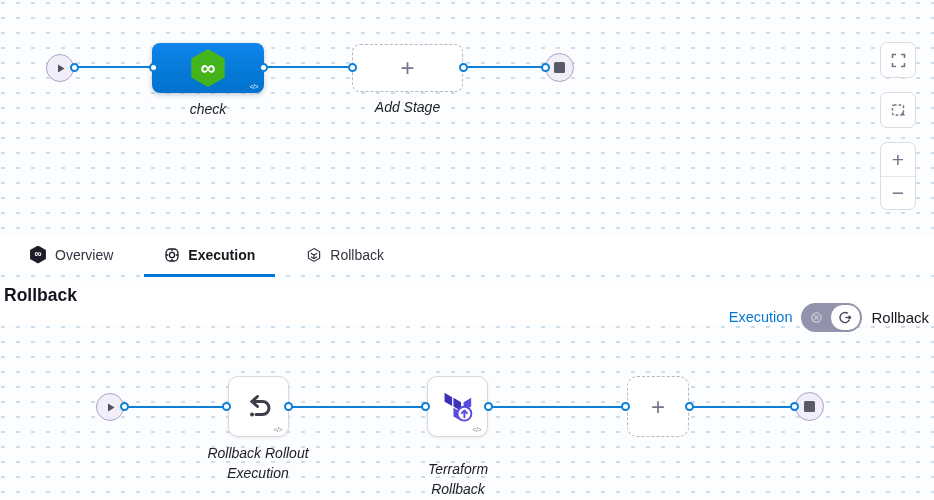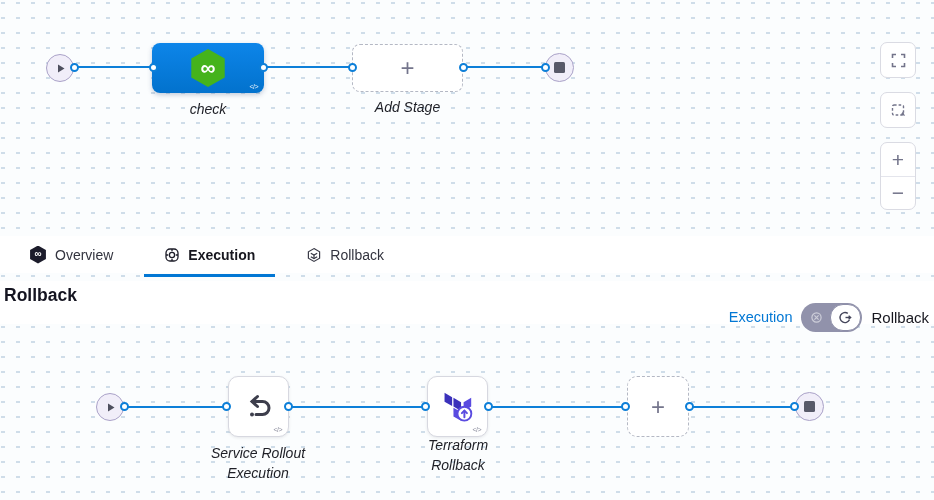--- a/index.html
+++ b/index.html
@@ -247,37 +247,37 @@
 
     <div class="step-card" style="left:228px; top:52px;">
       <svg width="32" height="32" viewBox="0 0 32 32" fill="none" stroke="#3d3e4c" stroke-width="3" stroke-linecap="round">
         <path d="M9.5 10.5 H19.5 A6.5 6.5 0 0 1 19.5 23.5 H13"></path>
         <path d="M14.5 5.5 L9 10.5 L14.5 15.5"></path>
         <circle cx="9" cy="23.5" r="2" fill="#3d3e4c" stroke="none"></circle>
       </svg>
       <span class="code-glyph code-on-white">&lt;/&gt;</span>
     </div>
     <div class="node-label" style="left:168px; top:120px; width:180px;">
-      <div>Service Rollout</div>
+      <div>Rollback Rollout</div>
       <div>Execution</div>
     </div>
 
     <div class="step-card" style="left:427px; top:52px;">
       <svg width="32" height="32" viewBox="0 0 24 24">
         <path d="M1.9 1.4 v6.6 l5.7 3.3 V4.7 Z" fill="#3b31bb"></path>
         <path d="M8.6 5.1 v6.6 l5.7 3.3 V8.4 Z" fill="#3b31bb"></path>
         <path d="M21.9 5.1 l-5.7 3.3 v6.6 l5.7 -3.3 Z" fill="#5a4be0"></path>
         <path d="M8.6 12.5 v6.6 l5.7 3.3 v-6.6 Z" fill="#5a4be0"></path>
         <circle cx="16.8" cy="17" r="5.2" fill="#ffffff" stroke="#5a4be0" stroke-width="1.4"></circle>
         <path d="M16.8 19.6 V15" stroke="#5a4be0" stroke-width="1.5" fill="none" stroke-linecap="round"></path>
         <path d="M14.9 16.6 L16.8 14.7 L18.7 16.6" stroke="#5a4be0" stroke-width="1.5" fill="none" stroke-linecap="round"></path>
       </svg>
       <span class="code-glyph code-on-white">&lt;/&gt;</span>
     </div>
-    <div class="node-label" style="left:398px; top:112px; width:120px;">
+    <div class="node-label" style="left:398px; top:136px; width:120px;">
       <div>Terraform</div>
       <div>Rollback</div>
     </div>
 
     <div class="dash-card" style="left:627px; top:52px; width:62px; height:61px; border-radius:10px;">
       <span class="plus-glyph">+</span>
     </div>
 
     <div class="node-circle" style="left:795px; top:68px; width:29px; height:29px;">
       <div class="stop-square"></div>

